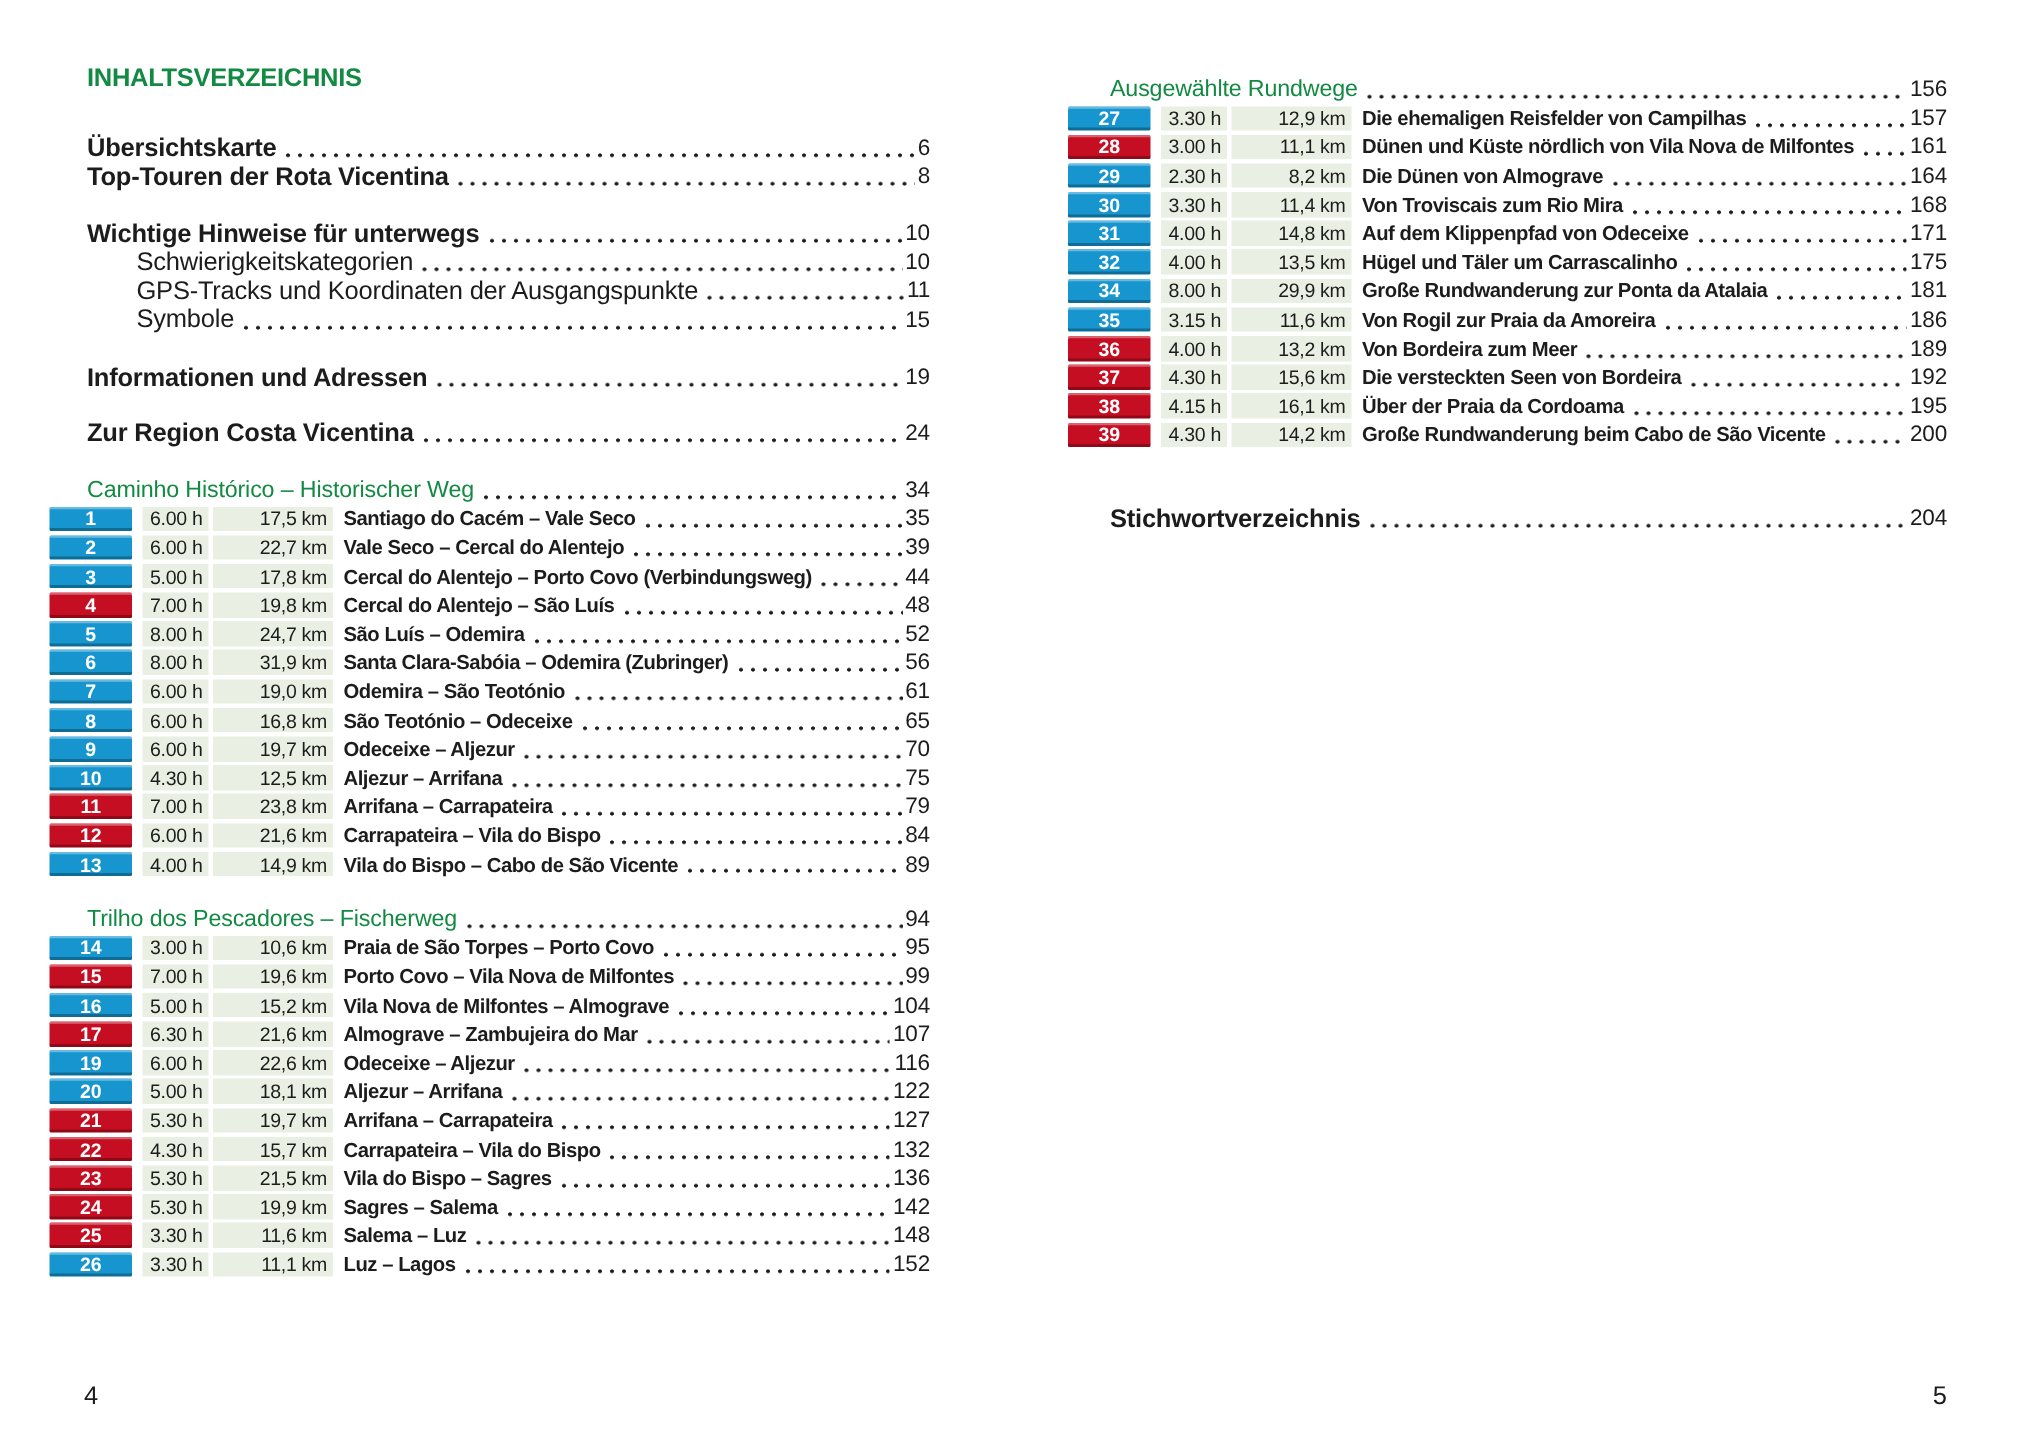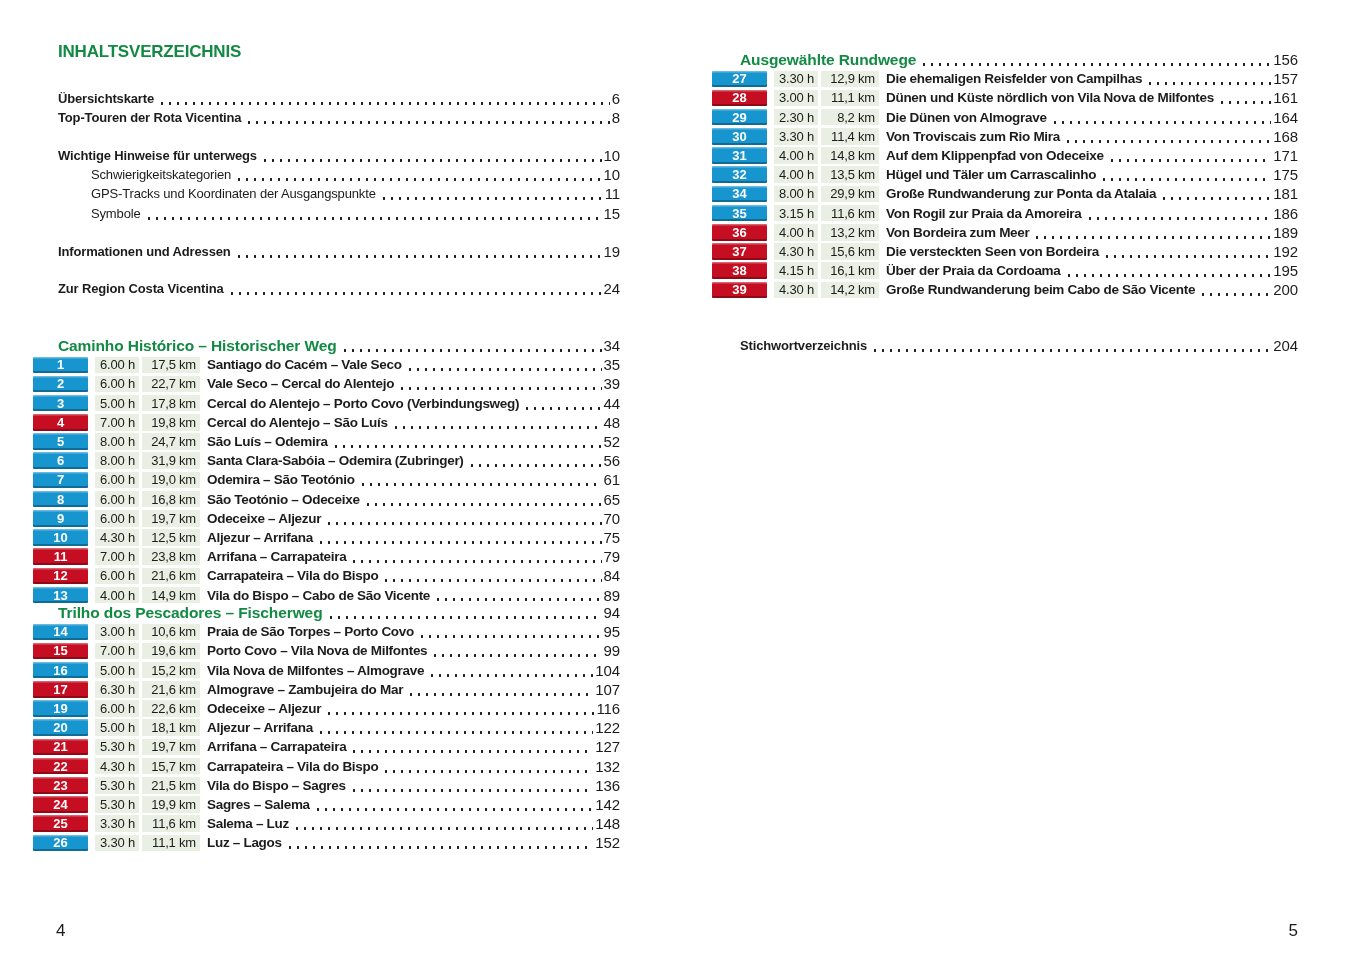--- a/index.html
+++ b/index.html
@@ -14,24 +14,24 @@
   }
   #page-title {
     position: absolute; left: 58px; top: 42px; margin: 0;
     font-size: 17px; font-weight: 700;
     color: var(--green, #128a43);
     letter-spacing: -0.2px;
     white-space: nowrap;
   }
   .block { position: absolute; }
   .row { display: flex; align-items: center; height: 19.2px; white-space: nowrap; }
-  .lbl { font-size: 13px; letter-spacing: -0.15px; }
+  .lbl { font-size: 17px; letter-spacing: -0.15px; }
   .b { font-weight: 700; }
   .row-sub { padding-left: 33px; }
-  .sec { color: var(--green, #128a43); font-weight: 700; font-size: 15.5px; letter-spacing: -0.1px; }
+  .sec { color: var(--green, #128a43); font-weight: 400; font-size: 15.5px; letter-spacing: -0.1px; }
   .dots {
     flex: 1 1 auto; min-width: 10px; align-self: stretch;
     margin: 0 2px 0 4px;
     background-image: radial-gradient(circle, #1c1c1c 1.1px, rgba(0,0,0,0) 1.4px);
     background-size: 8px 3px;
     background-repeat: repeat-x;
     background-position: 0 13px;
   }
   .pg { font-size: 15px; letter-spacing: -0.1px; }
   .badge {
@@ -43,28 +43,28 @@
   }
   .badge.blue { background: var(--blue, #1795cf); }
   .badge.red  { background: var(--red, #c50e22); }
   .cell {
     flex: 0 0 auto; height: 16.5px;
     background: var(--cellbg, #e9efe2);
     display: flex; align-items: center; justify-content: flex-end;
     padding-right: 4px; font-size: 13px; letter-spacing: -0.2px;
   }
   .cell.time { width: 44px; margin-right: 3px; }
-  .cell.km   { width: 58px; margin-right: 7px; }
+  .cell.km   { width: 80px; margin-right: 7px; }
   .rname { font-weight: 700; font-size: 13.5px; letter-spacing: -0.3px; }
 
   #block-intro    { left: 58px;  top: 89px;  width: 562px; }
   #block-hints    { left: 58px;  top: 146px; width: 562px; text-align: right; }
   #block-info     { left: 58px;  top: 242px; width: 562px; }
   #block-region   { left: 58px;  top: 279px; width: 562px; }
-  #block-caminho  { left: 33px;  top: 317px; width: 587px; margin-top: 19px; }
+  #block-caminho  { left: 33px;  top: 317px; width: 587px; }
   #block-trilho   { left: 33px;  top: 603px; width: 587px; }
   #block-rundwege { left: 712px; top: 50px;  width: 586px; }
   #block-index    { left: 740px; top: 336px; width: 558px; }
   #block-caminho .row-section, #block-trilho .row-section { padding-left: 25px; }
   #block-rundwege .row-section { padding-left: 28px; }
 
   .folio { position: absolute; font-size: 17px; }
   #folio-left  { left: 56px;  top: 921px; }
   #folio-right { left: 1272px; top: 921px; width: 26px; text-align: right; }
 </style>

